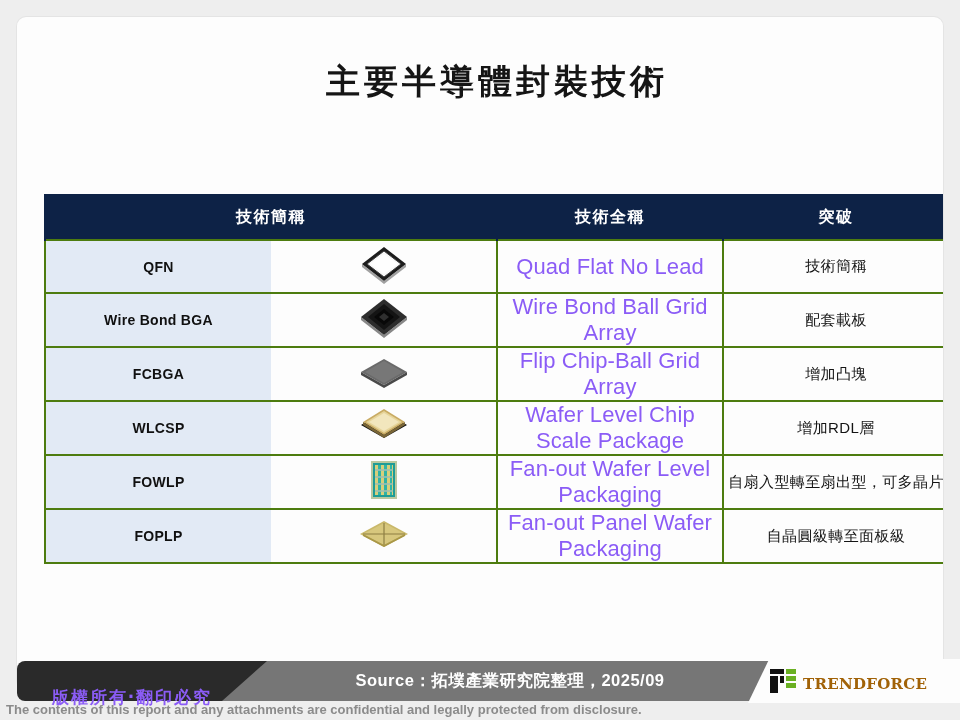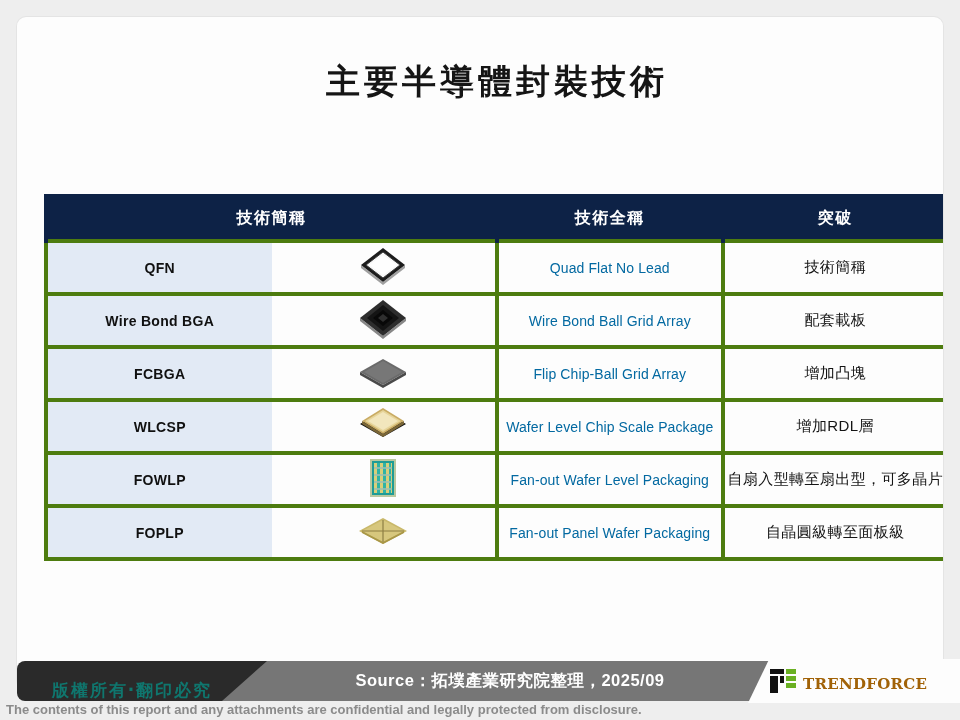--- a/index.html
+++ b/index.html
@@ -77,21 +77,21 @@
 
   
   .tbl {
     position: absolute;
     left: 27px; top: 177px;
     width: 906px;
     border-collapse: collapse;
     table-layout: fixed;
   }
   .tbl th, .tbl td {
-    border: 4px solid #4d7c0f;
+    border: 2px solid #4d7c0f;
     padding: 0;
   }
   .tbl thead th {
     background: #0d2246;
     color: #ffffff;
     height: 45px;
     font-size: 16px;
     font-weight: 700;
     letter-spacing: 1.5px;
     border-color: #0d2246;
@@ -110,22 +110,22 @@
     border-right: none;
   }
   td.c-icon {
     background: #fdfdfd;
     text-align: center;
     vertical-align: middle;
     border-left: none;
   }
   td.c-full {
     text-align: center;
-    font-size: 14px;
-    color: #0369a1;
+    font-size: 22px;
+    color: #8b5cf6;
     letter-spacing: .1px;
   }
   td.c-break {
     text-align: center;
     font-size: 15px;
     color: #141414;
     letter-spacing: .4px;
   }
   .icon-wrap {
     display: inline-block;
@@ -149,24 +149,24 @@
   .fb-black {
     position: absolute;
     left: 17px; top: 0;
     width: 250px; height: 40px;
     background: #2a2a2a;
     border-radius: 8px 0 0 8px;
     clip-path: polygon(0 0, 100% 0, 82% 100%, 0 100%);
   }
   .fb-copy {
     position: absolute;
-    left: 17px; top: 9px;
+    left: 17px; top: 16px;
     width: 230px; height: 40px;
     display: flex; align-items: center; justify-content: center;
-    color: #0f766e;
+    color: #8b5cf6;
     font-size: 17px;
     font-weight: 700;
     letter-spacing: 2px;
     font-family: "DejaVu Sans", "Liberation Sans", sans-serif;
   }
   .fb-source {
     position: absolute;
     left: 270px; top: 0;
     width: 480px; height: 40px;
     display: flex; align-items: center; justify-content: center;

